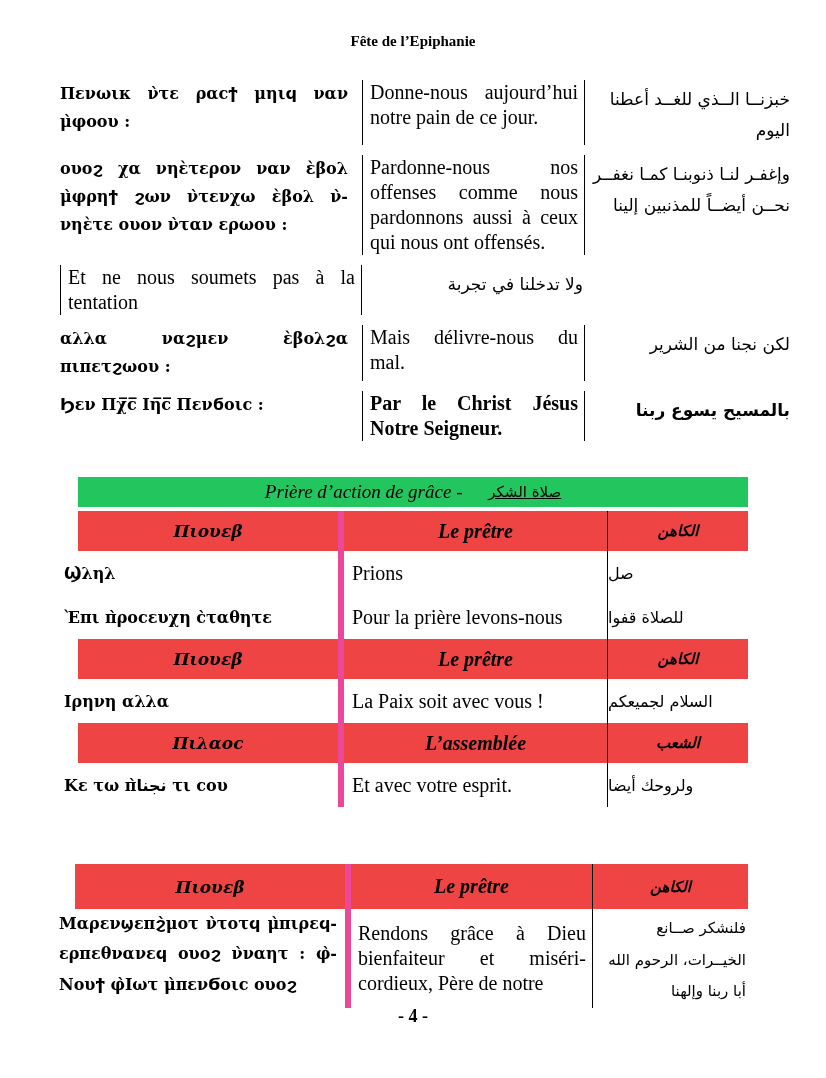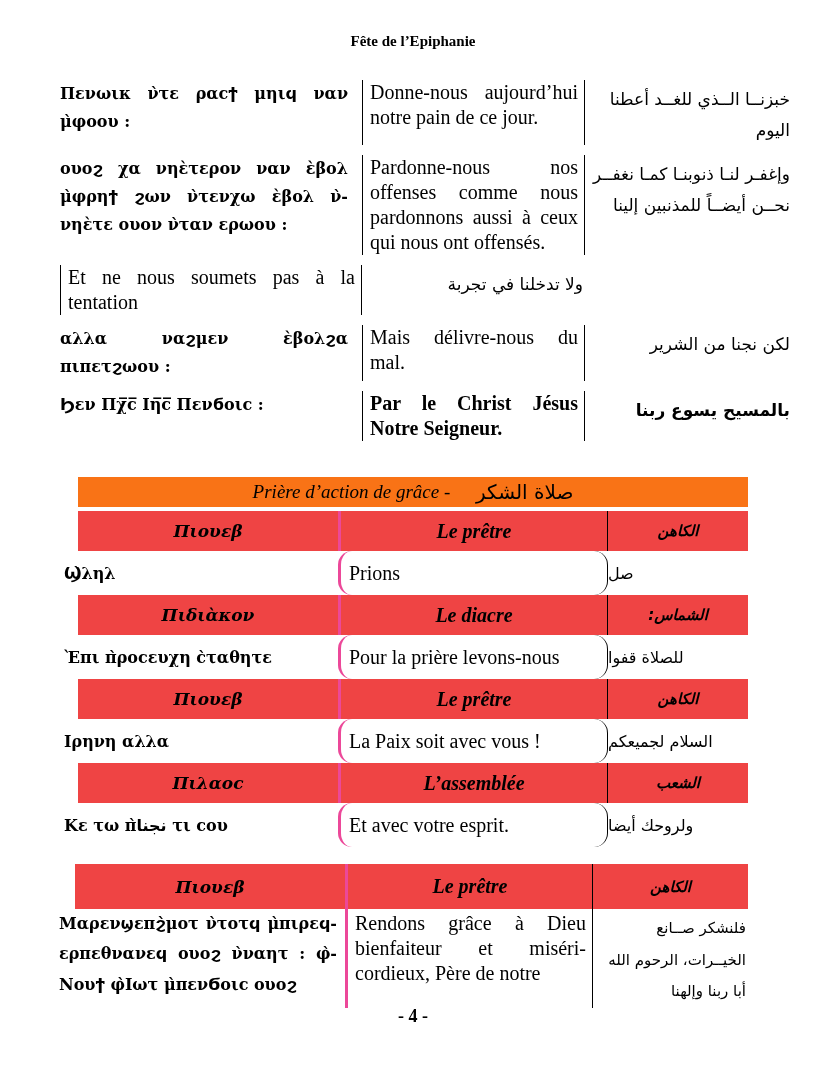--- a/index.html
+++ b/index.html
@@ -15,52 +15,52 @@
   .cell{min-height:10px;}
   .cop{font-family:"DejaVu Serif","DejaVu Sans",serif;font-weight:bold;
        font-size:16px;line-height:1.75;text-align:justify;padding-right:14px;}
   .t1 .fr{font-size:20px;line-height:1.25;text-align:justify;
           padding:0 6px 0 7px;border-left:1px solid #000;border-right:1px solid #000;}
   .t1 .ar{font-family:"DejaVu Sans",sans-serif;font-size:17px;line-height:1.8;
           direction:rtl;text-align:right;padding:4px 2px 0 8px;}
   .t1-row.bold5 .fr,.t1-row.bold5 .ar{font-weight:bold;}
 
   
-  .banner{position:absolute;left:78px;top:477px;width:670px;height:30px;background:#f97316;
+  .banner{position:absolute;left:78px;top:477px;width:670px;height:30px;background:#22c55e;
           display:flex;align-items:center;justify-content:center;gap:21px;}
   .banner-fr{font-style:italic;font-size:19px;white-space:pre;}
-  .banner-ar{font-family:"DejaVu Sans",sans-serif;font-size:20px;direction:rtl;}
+  .banner-ar{font-family:"DejaVu Sans",sans-serif;font-size:15px;direction:rtl;text-decoration:underline;}
 
   
   .t2{position:absolute;left:78px;top:511px;width:670px;}
   .t2-row{display:grid;grid-template-columns:260px 270px 140px;}
   .t3{position:absolute;left:75px;top:864px;width:673px;}
   .t3-row{display:grid;grid-template-columns:270px 248px 155px;}
-  .t2-row .c2,.t3-row .c2{border-left:3px solid #ec4899;border-right:1px solid #000;}
+  .t2-row .c2,.t3-row .c2{border-left:6px solid #ec4899;border-right:1px solid #000;}
   .hdr{background:#ef4444;}
   .t2-row.hdr{height:40px;}
   .t3-row.hdr{height:45px;}
   .t2-row.bod{height:44px;}
   .hdr .c1,.hdr .c2,.hdr .c3,.t2 .bod .c1,.t2 .bod .c2,.t2 .bod .c3{
       display:flex;align-items:center;}
   .hdr .c1{justify-content:center;font-family:"DejaVu Serif","DejaVu Sans",serif;
            font-style:italic;font-weight:bold;font-size:17px;}
   .hdr .c2{justify-content:center;font-style:italic;font-weight:bold;font-size:20px;}
   .hdr .c3{justify-content:center;font-family:"DejaVu Sans",sans-serif;
            font-style:italic;font-weight:bold;font-size:15px;direction:rtl;}
   .t2 .bod .c1{font-family:"DejaVu Serif","DejaVu Sans",serif;font-weight:bold;font-size:16px;}
   .t2 .bod .c1 span{margin-left:-14px;}
-  .t2 .bod .c2{padding-left:8px;font-size:20px;border-radius:14px;}
+  .t2 .bod .c2{padding-left:8px;font-size:20px;}
   .t2 .bod .c3{justify-content:flex-end;padding-right:6px;
                font-family:"DejaVu Sans",sans-serif;font-size:16px;direction:rtl;}
   .t3-row.bod{min-height:96px;}
   .t3 .bod .c1{font-family:"DejaVu Serif","DejaVu Sans",serif;font-weight:bold;
                font-size:16px;line-height:1.9;text-align:justify;padding-right:8px;}
   .t3 .bod .c1 span{display:block;margin-left:-16px;}
-  .t3 .bod .c2{font-size:20px;line-height:1.25;text-align:justify;padding:2px 6px 0 7px;}
+  .t3 .bod .c2{font-size:20px;line-height:1.25;text-align:justify;padding:12px 6px 0 7px;}
   .t3 .bod .c3{font-family:"DejaVu Sans",sans-serif;font-size:15px;line-height:2.1;
                direction:rtl;text-align:right;padding:4px 2px 0 6px;}
 
   .pnum{position:absolute;top:1006px;left:0;width:826px;text-align:center;
         font-size:18px;font-weight:bold;}
 </style>
 </head>
 <body>
 
 <div class="page">
@@ -105,25 +105,20 @@
       <div class="c2">Le prêtre</div>
       <div class="c3">الكاهن</div>
     </div>
     <div class="t2-row bod">
       <div class="c1">
           <span>Ϣ̀ληλ</span>
         </div>
       <div class="c2">Prions</div>
       <div class="c3">صل</div>
     </div>
-    <div class="t2-row hdr">
-      <div class="c1">Πιδιὰκον</div>
-      <div class="c2">Le diacre</div>
-      <div class="c3">الشماس:</div>
-    </div>
     <div class="t2-row bod">
       <div class="c1">
           <span>Ὲπι π̀ροϲευχη ϲ̀ταθητε</span>
         </div>
       <div class="c2">Pour la prière levons-nous</div>
       <div class="c3">للصلاة قفوا</div>
     </div>
     <div class="t2-row hdr">
       <div class="c1">Πιουεβ</div>
       <div class="c2">Le prêtre</div>

